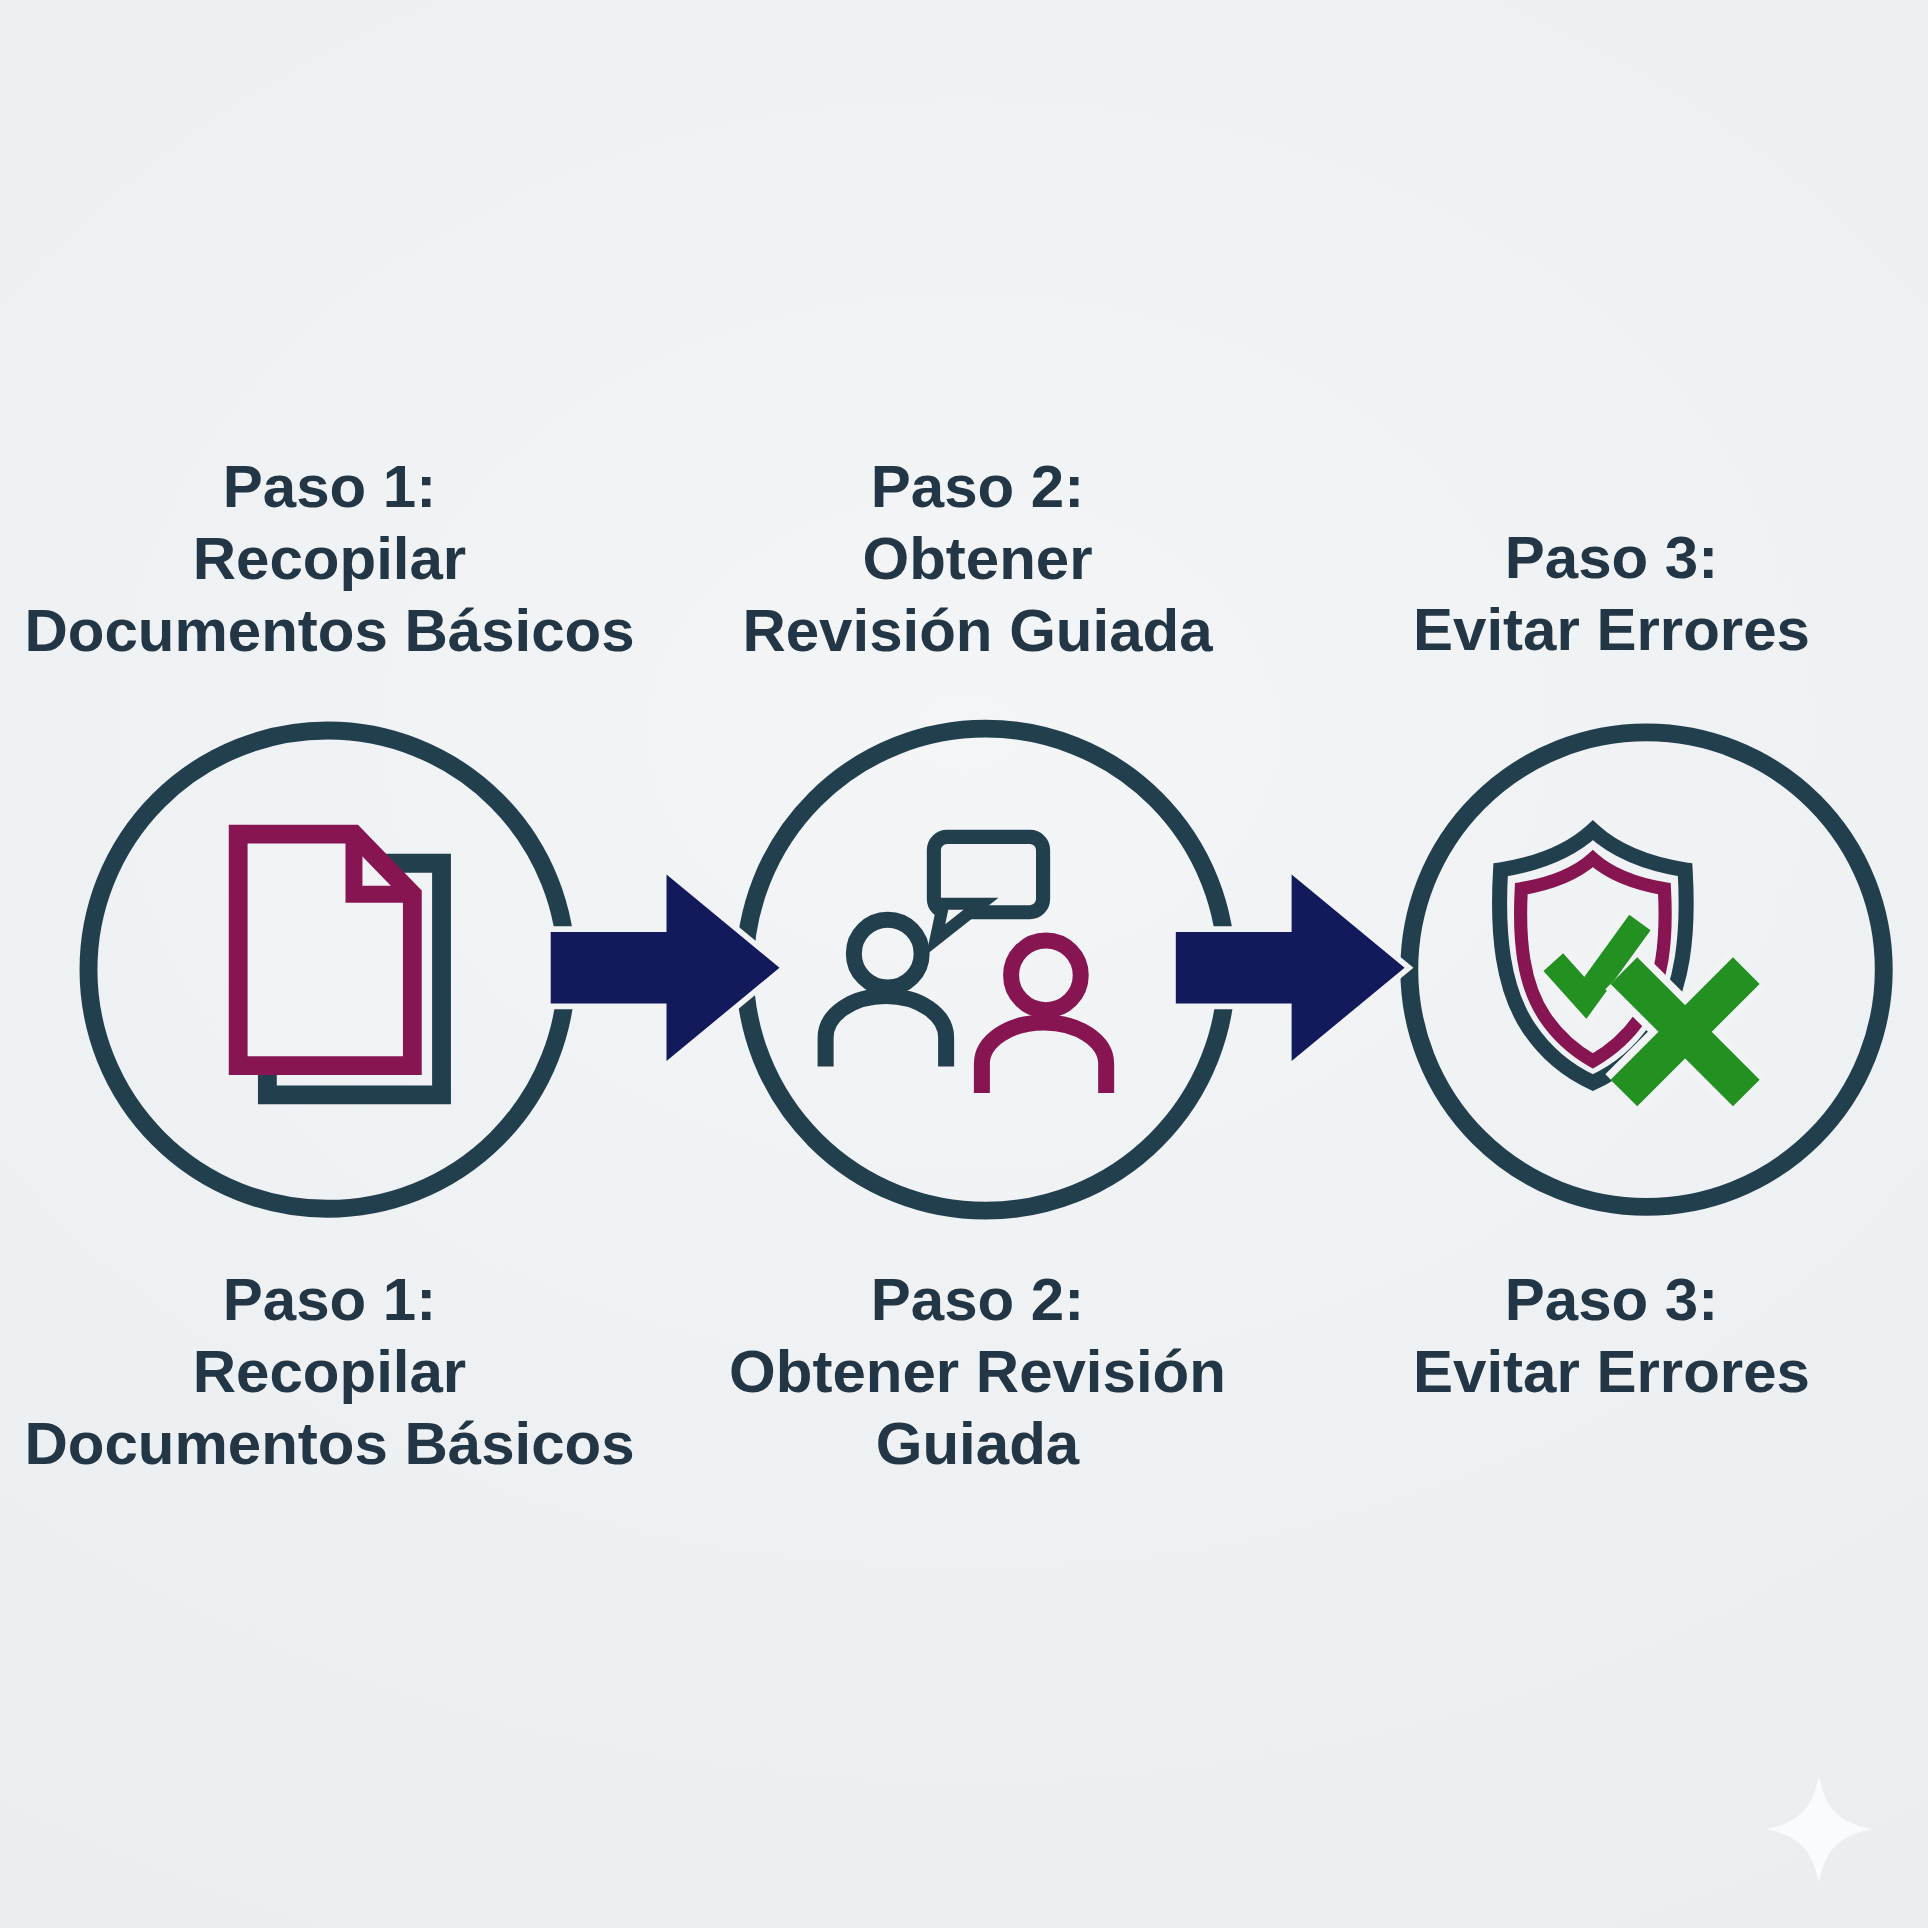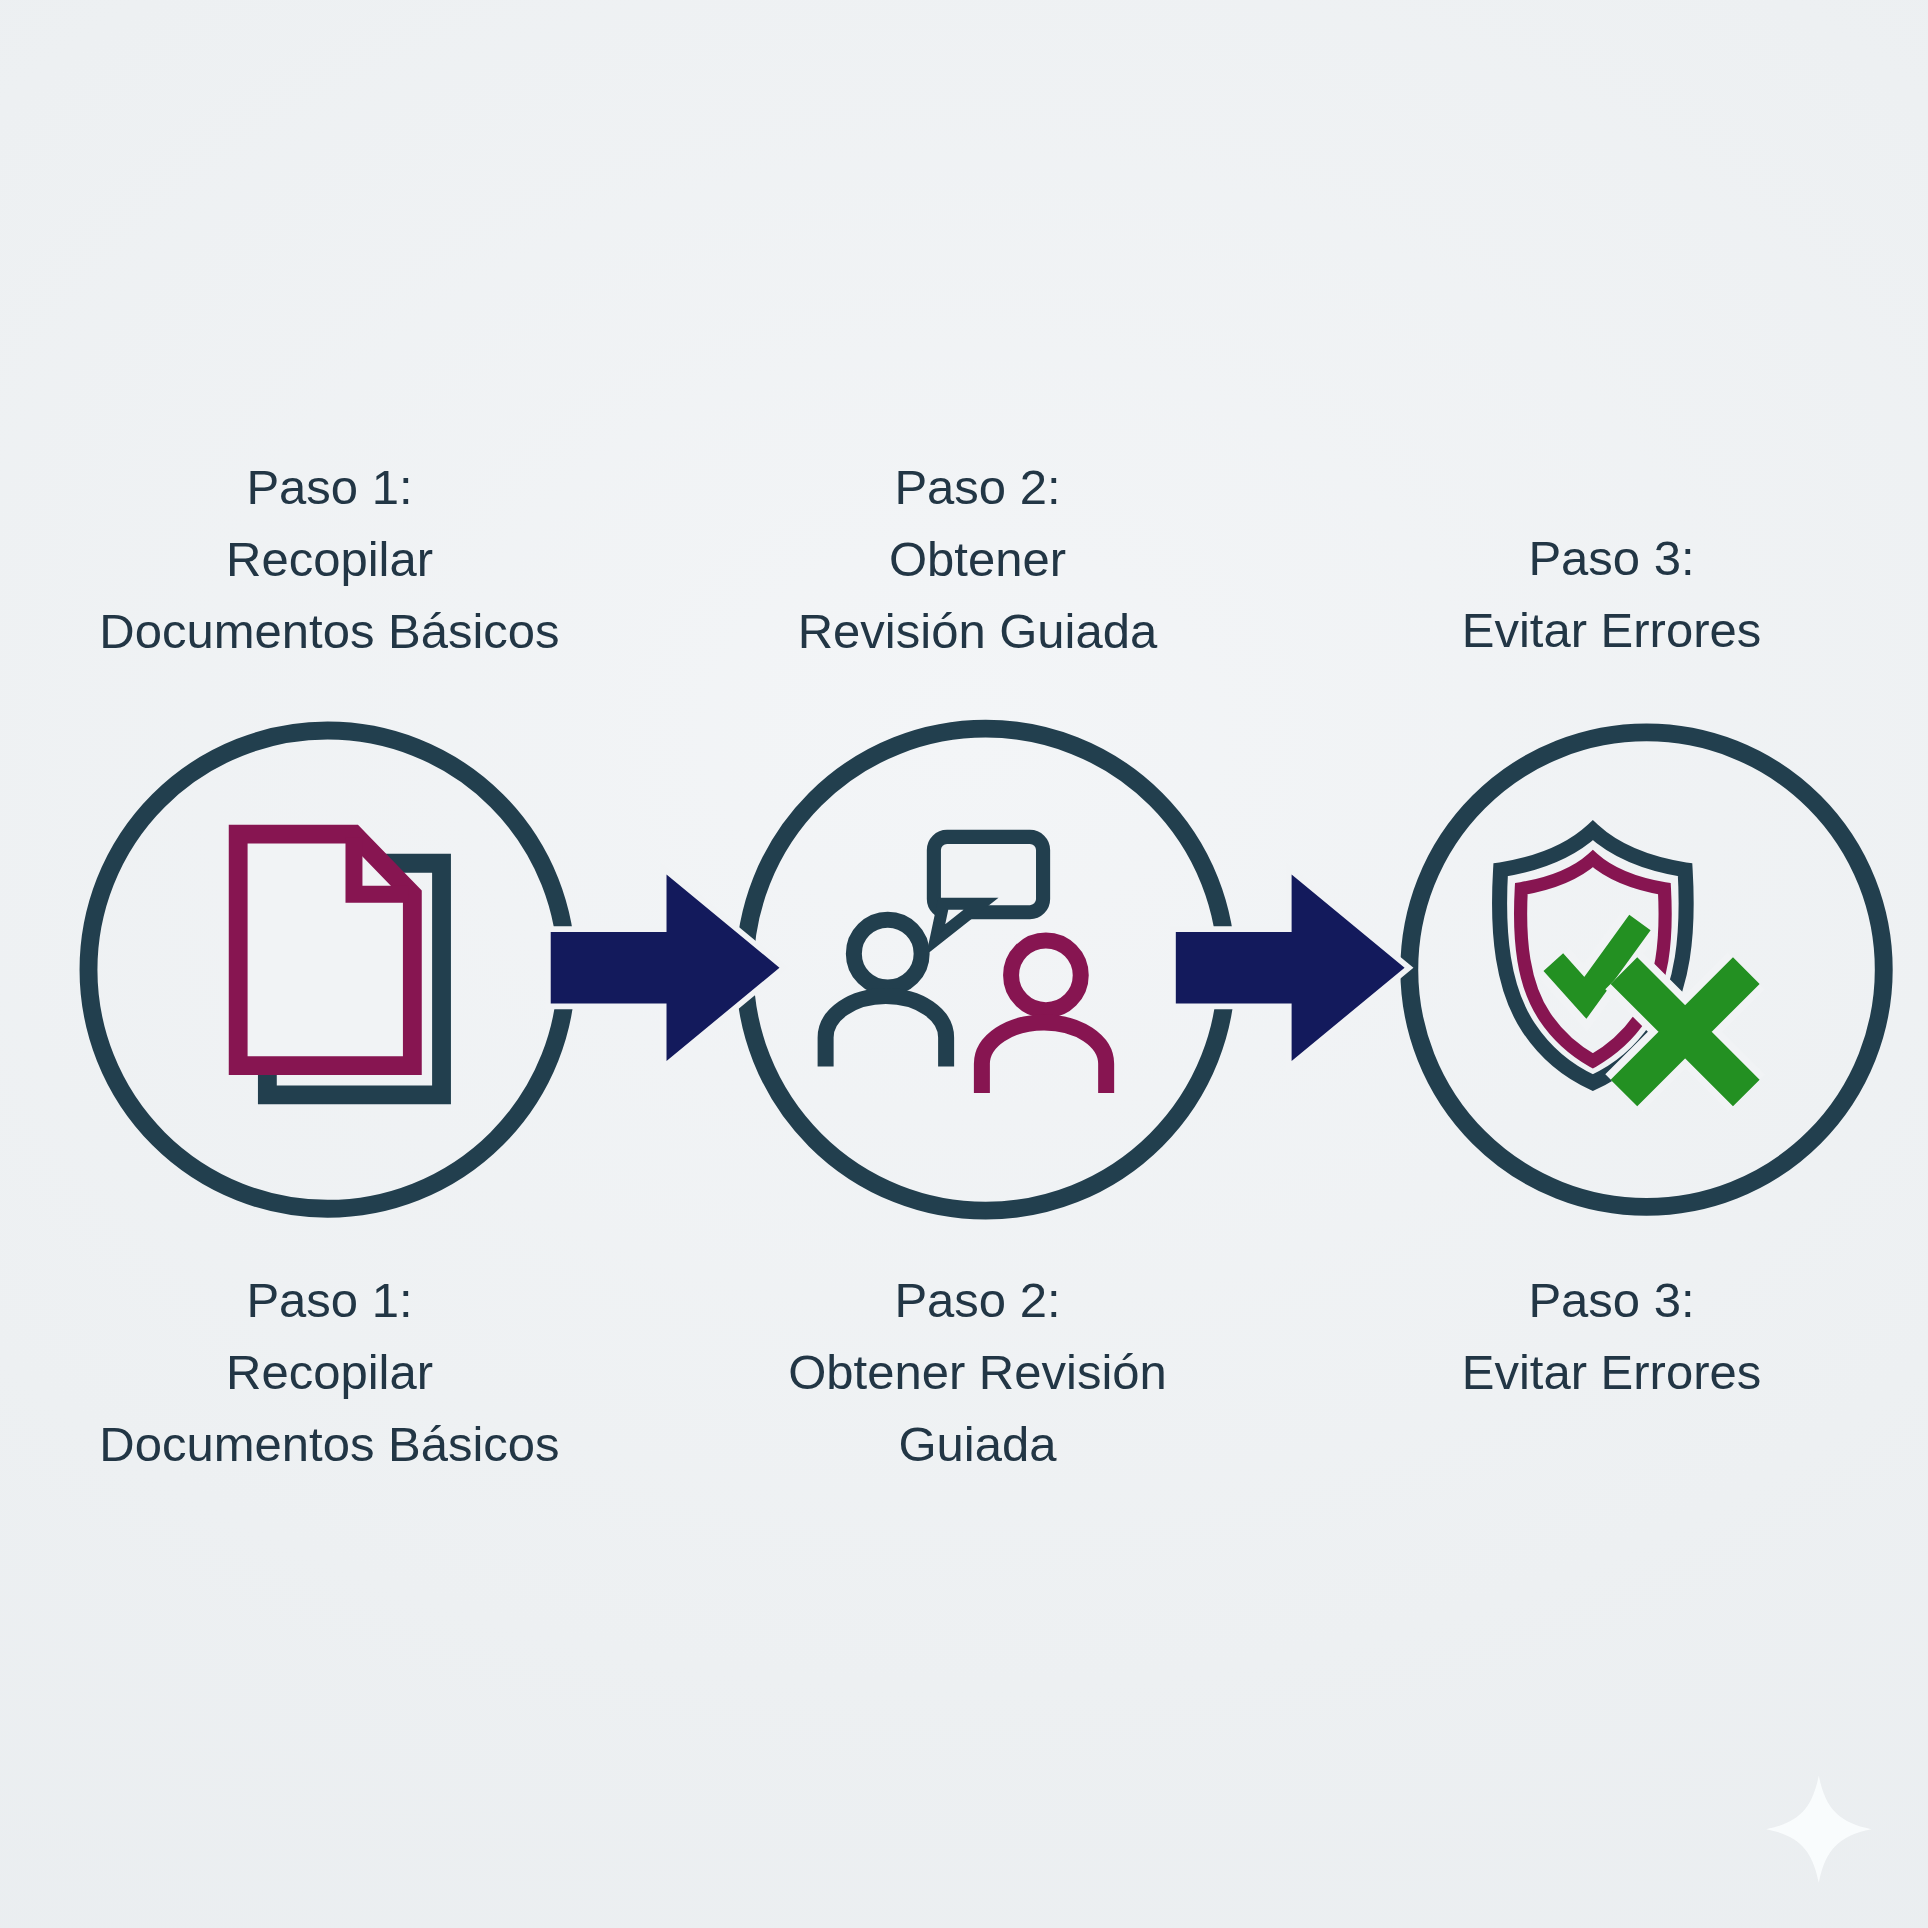--- a/index.html
+++ b/index.html
@@ -23,23 +23,23 @@
     left: 0;
     top: 0;
     width: 1928px;
     height: 1928px;
   }
   .step-label {
     position: absolute;
     width: 659px;
     text-align: center;
     white-space: pre-line;
-    font-size: 49px;
+    font-size: 60px;
     line-height: 72px;
-    font-weight: 400;
+    font-weight: 700;
     letter-spacing: 0px;
     color: #223645;
   }
   .top-1 { left: 0px;    top: 451px; }
   .top-2 { left: 648px;  top: 451px; }
   .top-3 { left: 1282px; top: 522px; }
   .bot-1 { left: 0px;    top: 1264px; }
   .bot-2 { left: 648px;  top: 1264px; }
   .bot-3 { left: 1282px; top: 1264px; }
 </style>

